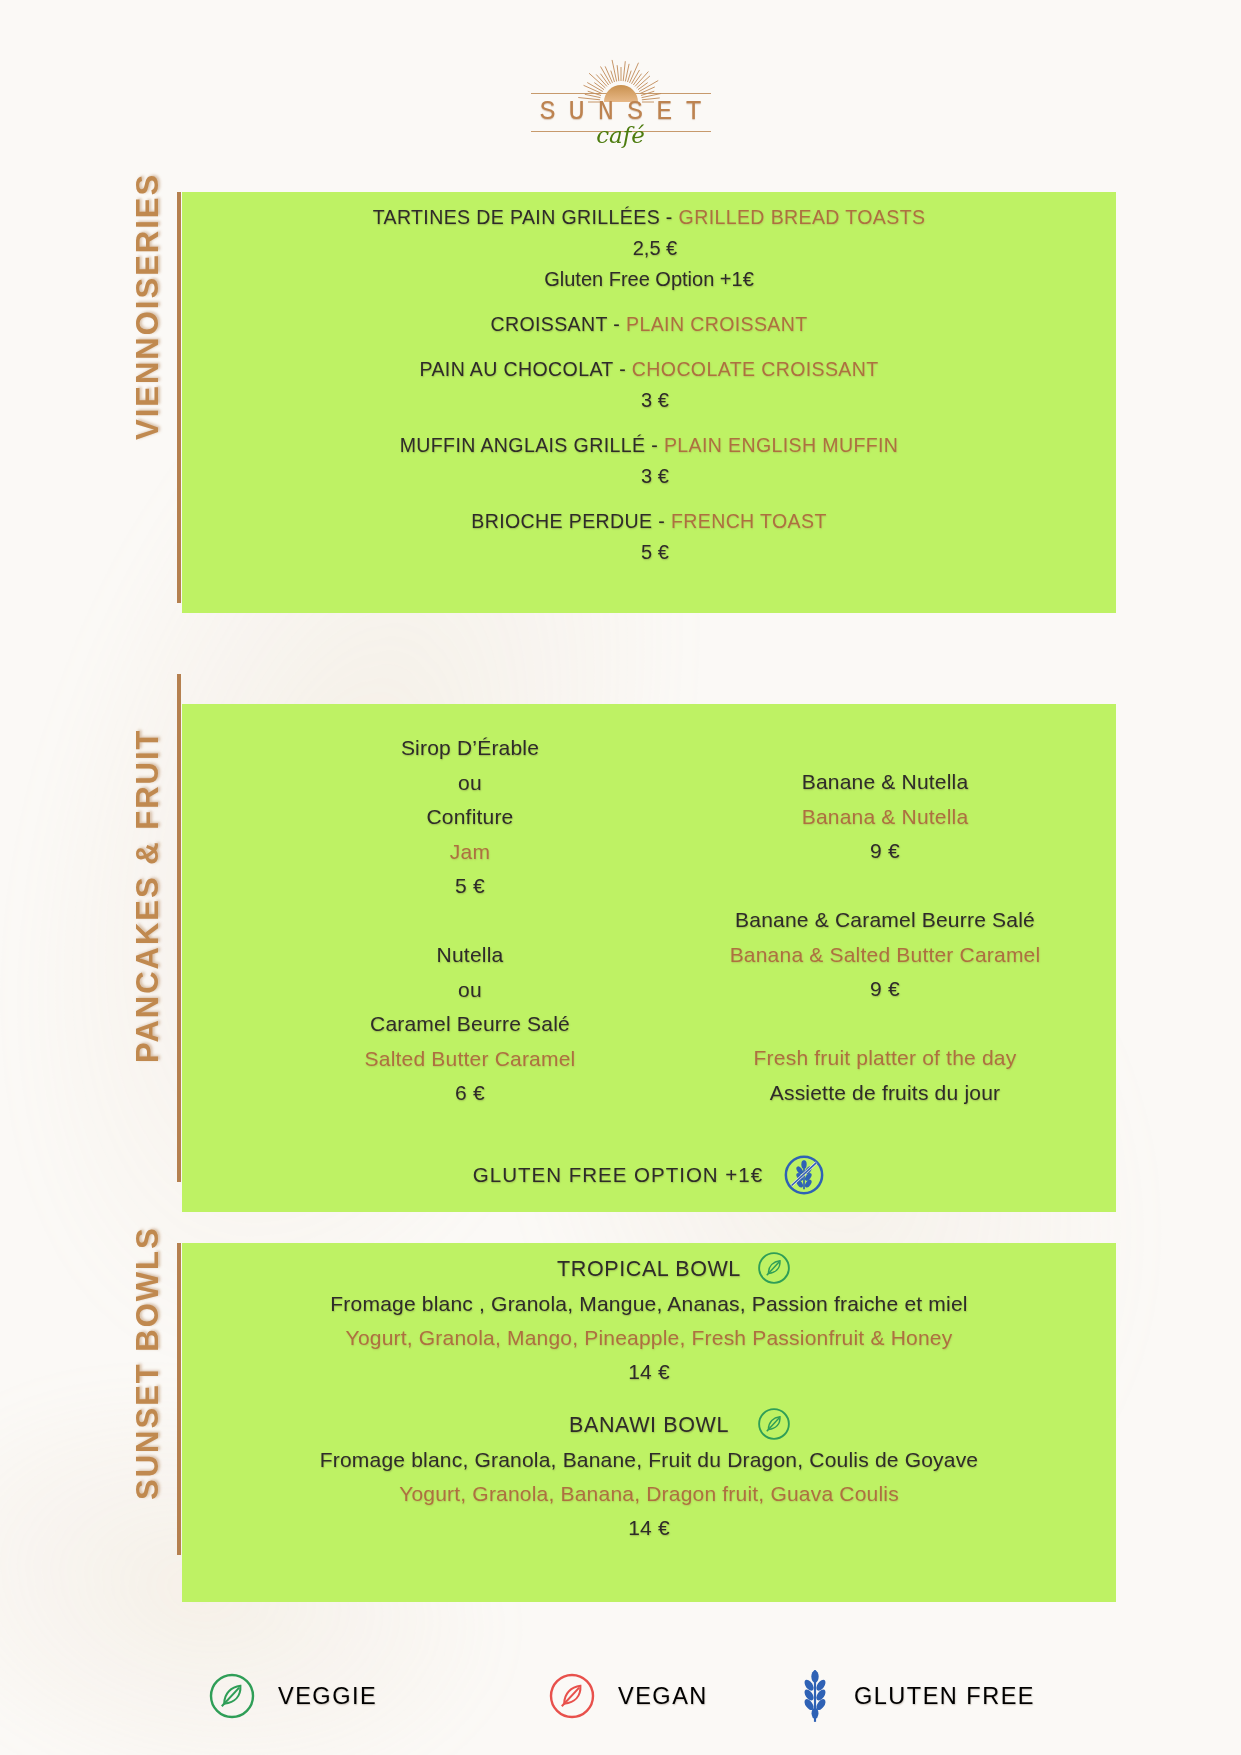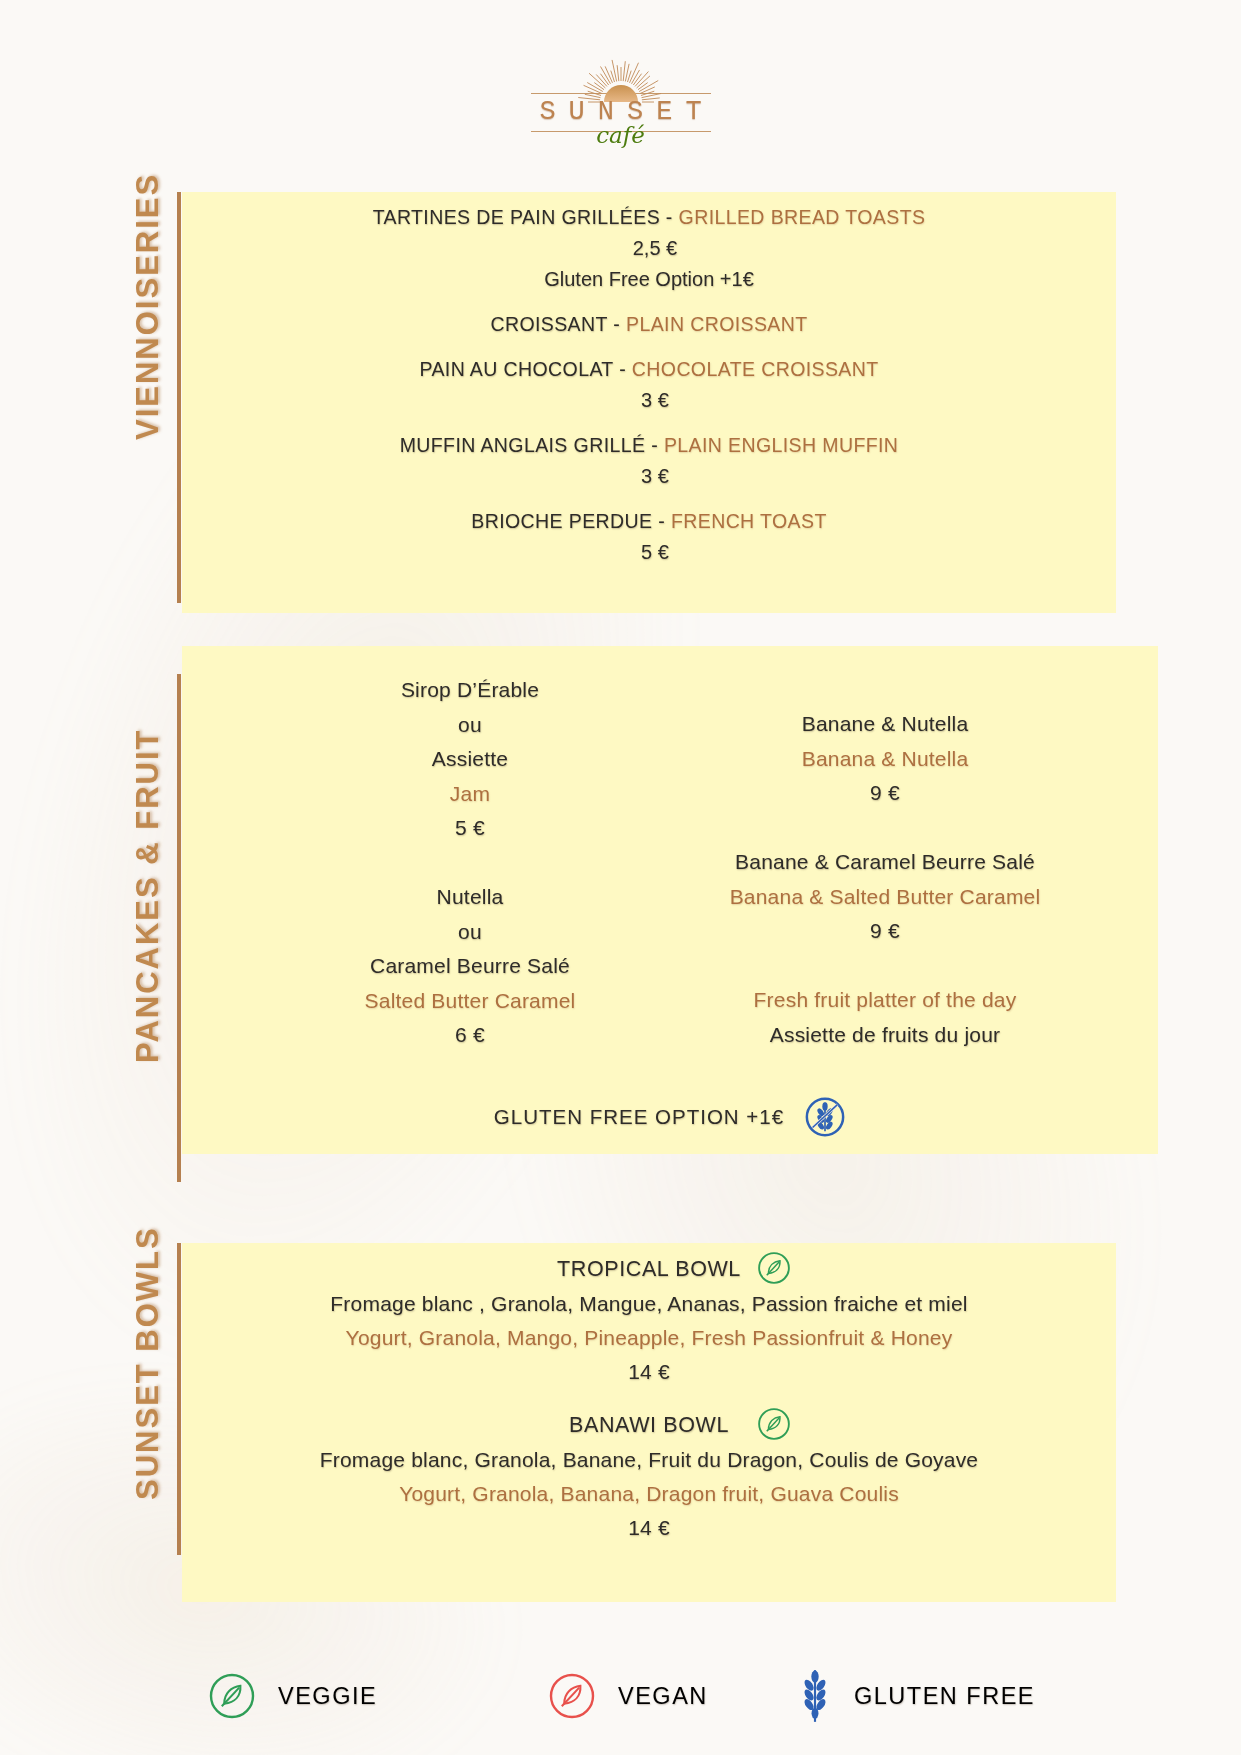--- a/index.html
+++ b/index.html
@@ -16,21 +16,21 @@
 
   
   .logo{position:absolute;top:56px;left:50%;transform:translateX(-50%);width:180px;text-align:center;}
   .logo svg{display:block;margin:0 auto -11px auto;}
   .logo-band{border-top:1.5px solid #c79a6c;border-bottom:1.5px solid #c79a6c;padding:3px 0 4px 0;}
   .logo-title{font-size:27px;letter-spacing:13px;margin-right:-13px;color:#bd8350;font-weight:400;
     text-shadow:0 1px 1px rgba(150,100,60,.35);font-family:Liberation Mono, monospace;}
   .logo-script{font-family:"DejaVu Serif",serif;font-style:italic;font-size:23px;color:#4d7c0f;margin-top:-10px;position:relative;}
 
   
-  .panel{position:absolute;left:182px;width:934px;background:#fef9c3;}
+  .panel{position:absolute;left:182px;width:934px;background:#bef264;}
   .rule{position:absolute;left:177px;width:4px;background:#b5804f;}
   .sec-label{
     position:absolute;left:130px;transform:rotate(-90deg);transform-origin:0 0;
     white-space:nowrap;font-size:31px;font-weight:bold;letter-spacing:2px;
     color:#c0894f;text-shadow:1px 2px 3px rgba(170,120,70,.45);
   }
   .dark{color:#2e2c29;text-shadow:0.5px 1px 1.5px rgba(80,60,40,.30);}
   .copper{color:#ad7040;text-shadow:0.5px 1px 1.5px rgba(150,100,60,.25);}
 
   
@@ -130,25 +130,25 @@
     <div class="vgap"></div>
     <div class="vline head"><span class="dark">MUFFIN ANGLAIS GRILLÉ - </span><span class="copper">PLAIN ENGLISH MUFFIN</span></div>
     <div class="vline price dark">3 €</div>
     <div class="vgap"></div>
     <div class="vline head"><span class="dark">BRIOCHE PERDUE - </span><span class="copper">FRENCH TOAST</span></div>
     <div class="vline price dark">5 €</div>
   </div>
 
   <div class="sec-label" style="top:1063px;">PANCAKES &amp; FRUIT</div>
   <div class="rule" style="top:674px;height:508px;"></div>
-  <div class="panel" style="top:646px;height:508px;padding-left:42px;">
+  <div class="panel" style="top:704px;height:508px;">
     <div class="pcol" style="left:58px;top:27px;">
       <div class="pline dark">Sirop D’Érable</div>
       <div class="pline dark">ou</div>
-      <div class="pline dark">Assiette</div>
+      <div class="pline dark">Confiture</div>
       <div class="pline copper">Jam</div>
       <div class="pline dark">5 €</div>
       <div class="pline"></div>
       <div class="pline dark">Nutella</div>
       <div class="pline dark">ou</div>
       <div class="pline dark">Caramel Beurre Salé</div>
       <div class="pline copper">Salted Butter Caramel</div>
       <div class="pline dark">6 €</div>
     </div>
     <div class="pcol" style="left:473px;top:61px;">

